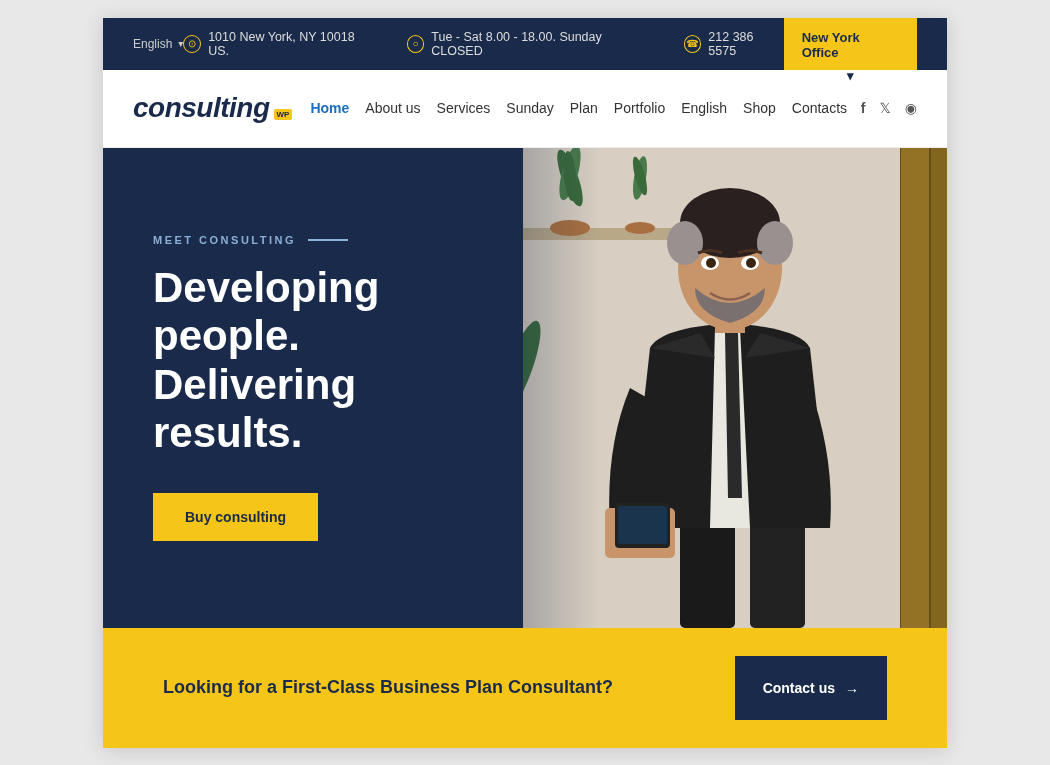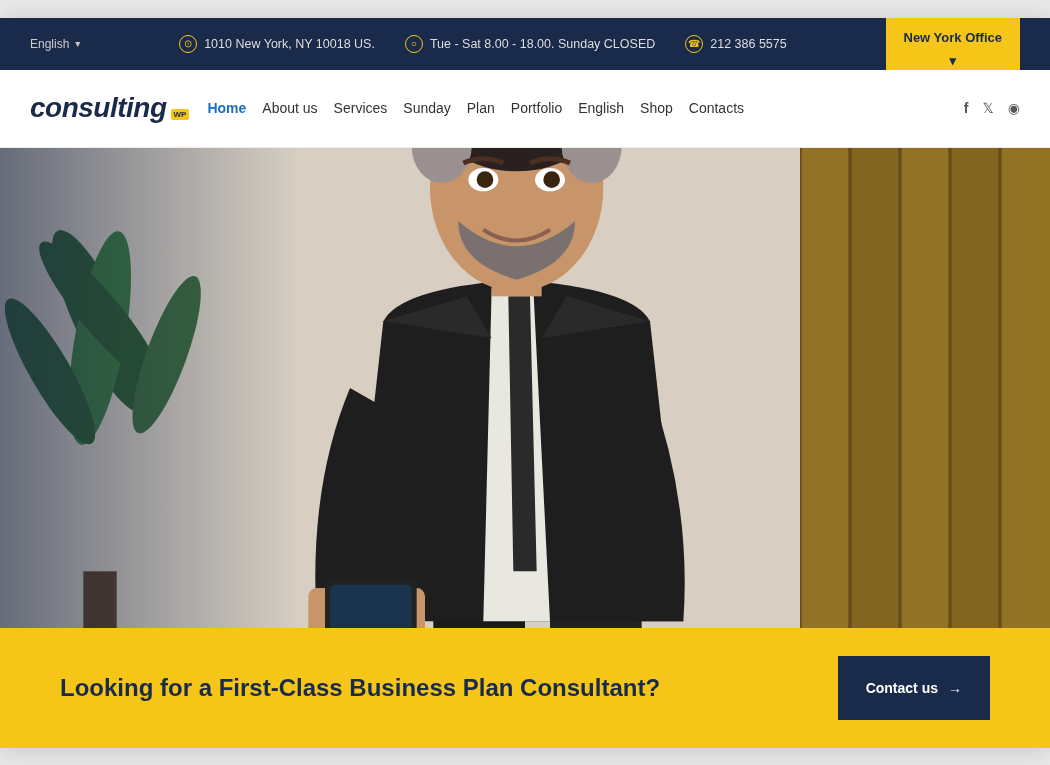--- a/index.html
+++ b/index.html
@@ -5,21 +5,21 @@
     * { margin: 0; padding: 0; box-sizing: border-box; }
     body {
       background: #e8e8e8;
       font-family: 'Arial', sans-serif;
       display: flex;
       justify-content: center;
       align-items: center;
       min-height: 100vh;
     }
     .page-wrapper {
-      width: 1050px;
+      width: 844px;
       background: #84cc16;
       box-shadow: 0 2px 20px rgba(0,0,0,0.15);
     }
 
     
     .top-bar {
       background: #1a2a4a;
       color: #fff;
       display: flex;
       align-items: center;
@@ -223,21 +223,21 @@
 
     
     .bottom-bar {
       background: #f5c518;
       padding: 28px 60px;
       display: flex;
       align-items: center;
       justify-content: space-between;
     }
     .bottom-bar-text {
-      font-size: 24px;
+      font-size: 18px;
       font-weight: 800;
       color: #1a2a4a;
     }
     .contact-btn {
       background: #1a2a4a;
       color: #fff;
       font-weight: 700;
       font-size: 14px;
       padding: 24px 28px;
       border: none;
@@ -295,20 +295,31 @@
       <li><a href="#">Contacts</a></li>
     </ul>
     <div class="nav-social">
       <a href="#" style="font-weight:900;font-size:14px;color:#555;">f</a>
       <a href="#" style="font-size:14px;color:#555;">𝕏</a>
       <a href="#" style="font-size:14px;color:#555;">◉</a>
     </div>
   </nav>
 
   <div class="hero">
+    <div class="hero-left">
+      <div class="hero-pretitle">
+        <span class="hero-pretitle-text">MEET CONSULTING</span>
+        <div class="hero-pretitle-line"></div>
+      </div>
+      <h1 class="hero-title">
+        <span>Developing people.</span><br>
+        <span>Delivering results.</span>
+      </h1>
+      <button class="hero-btn">Buy consulting</button>
+    </div>
     <div class="hero-right">
       <div class="hero-photo-bg"></div>
       <div class="hero-photo-inner">
 
         <svg width="100%" height="100%" viewBox="0 0 630 480" preserveAspectRatio="xMidYMid slice" xmlns="http://www.w3.org/2000/svg" style="position:absolute;inset:0;z-index:3;">
 
           <rect width="630" height="480" fill="#d4c8b8"></rect>
 
           <g opacity="0.9">
             <rect x="480" y="0" width="30" height="480" fill="#8b6914"></rect>

